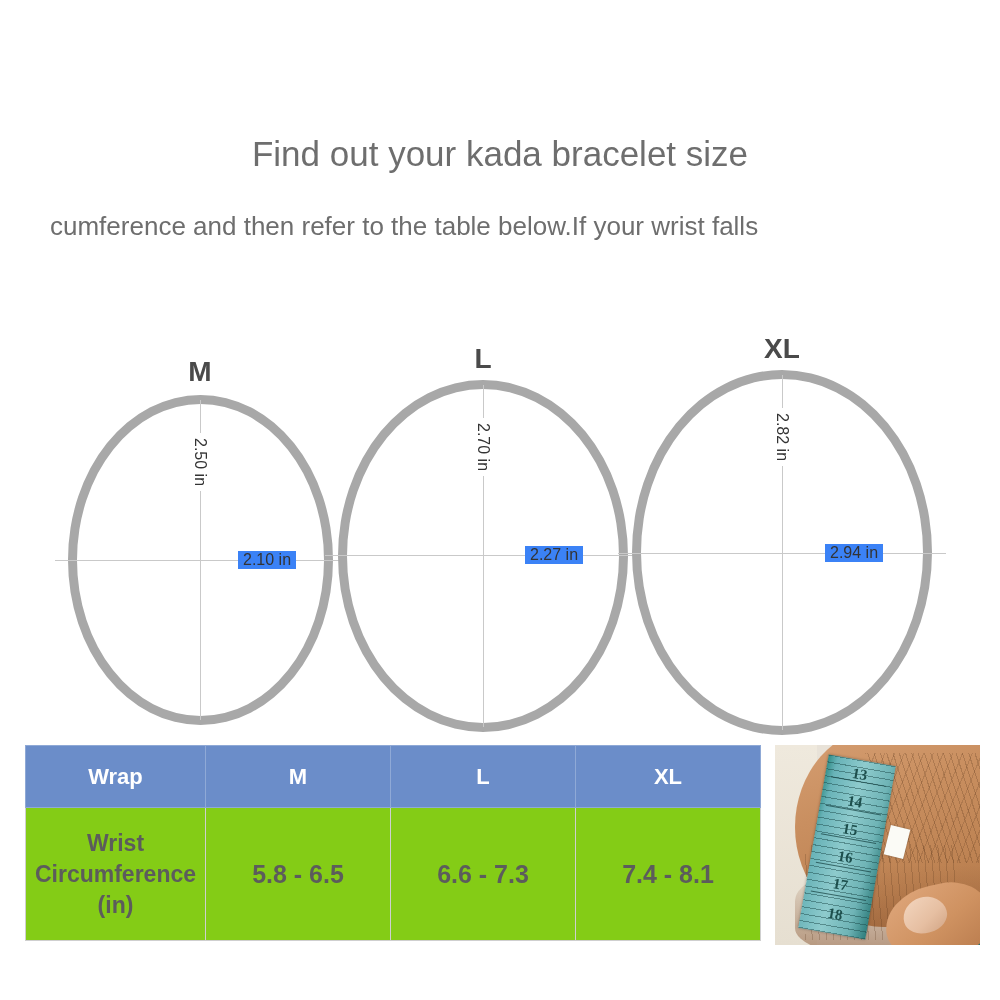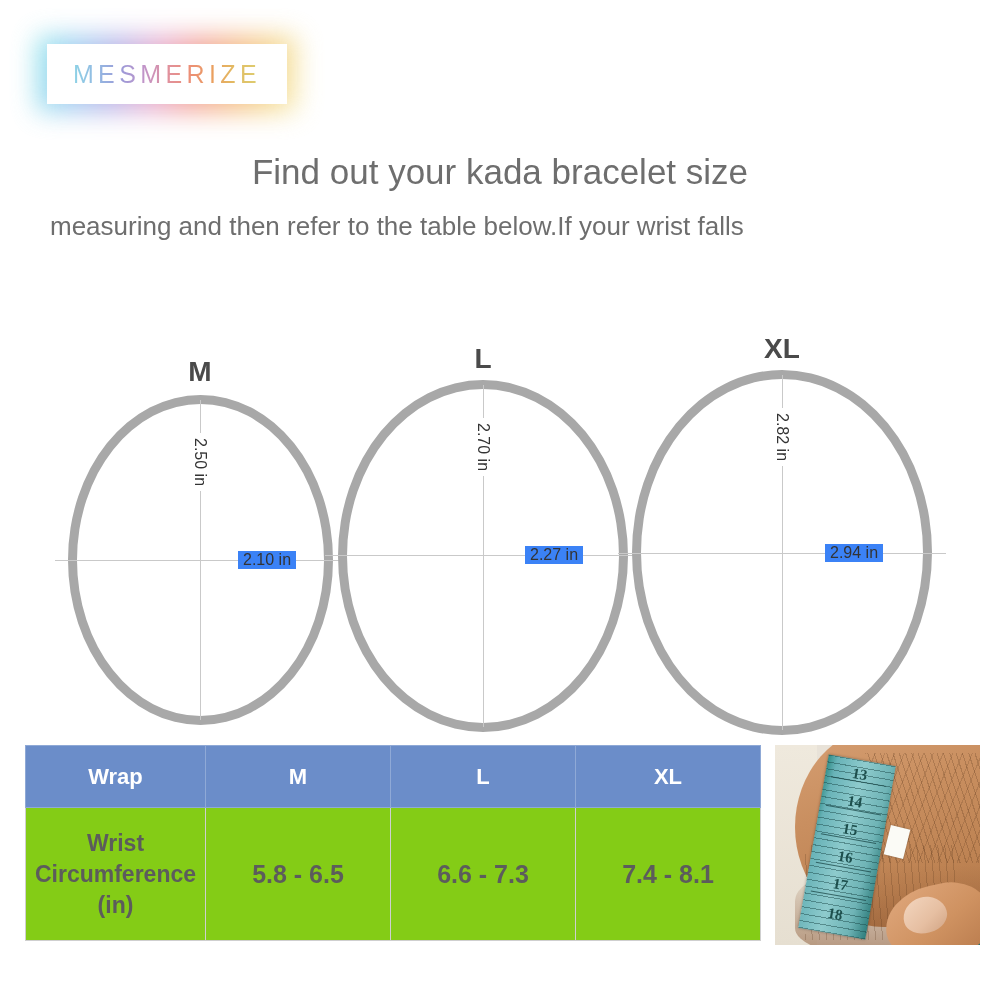--- a/index.html
+++ b/index.html
@@ -75,21 +75,21 @@
     font-weight: 300;
     letter-spacing: 5px;
     color: #2f2f2f;
     white-space: nowrap;
   }
 
   
   .headline {
     position: absolute;
     left: 0;
-    top: 152px;
+    top: 134px;
     width: 1000px;
     text-align: center;
     font-size: 35px;
     font-weight: 400;
     color: #6e6e6e;
   }
   .body-copy {
     position: absolute;
     left: 50px;
     top: 200px;
@@ -290,32 +290,26 @@
     background: linear-gradient(150deg, #3d8f8c 0%, #246b6a 100%);
     border-radius: 24% 40% 40% 24%;
     transform: rotate(-14deg);
   }
 </style>
 </head>
 <body>
 
 <div id="page">
 
-  <div class="logo-wrap">
-    <div class="logo-glow"></div>
-    <div class="logo-box">
-      <span class="logo-text">MESMERIZE</span>
-    </div>
-  </div>
 
 
   <div class="headline">Find out your kada bracelet size</div>
 
   <div class="body-copy">
-    <span class="ln">measuring and then refer to the table below.If your wrist falls</span>
+    <span class="ln">cumference and then refer to the table below.If your wrist falls</span>
   </div>
 
   <div id="ovals">
 
     <div class="oval-unit">
       <div class="oval-label" style="left:200px; top:1px;">M</div>
       <div class="oval-ring" style="left:68px; top:40px; width:265px; height:330px;"></div>
       <div class="vline" style="left:200px; top:45px; height:320px;"></div>
       <div class="hline" style="left:55px; top:205px; width:290px;"></div>
       <div class="dim-v" style="left:200px; top:78px;">2.50 in</div>

